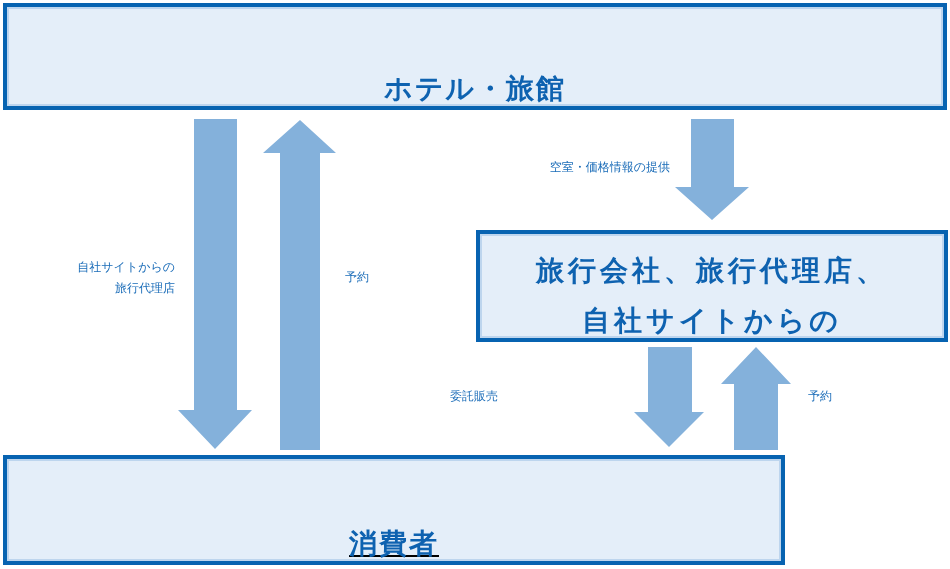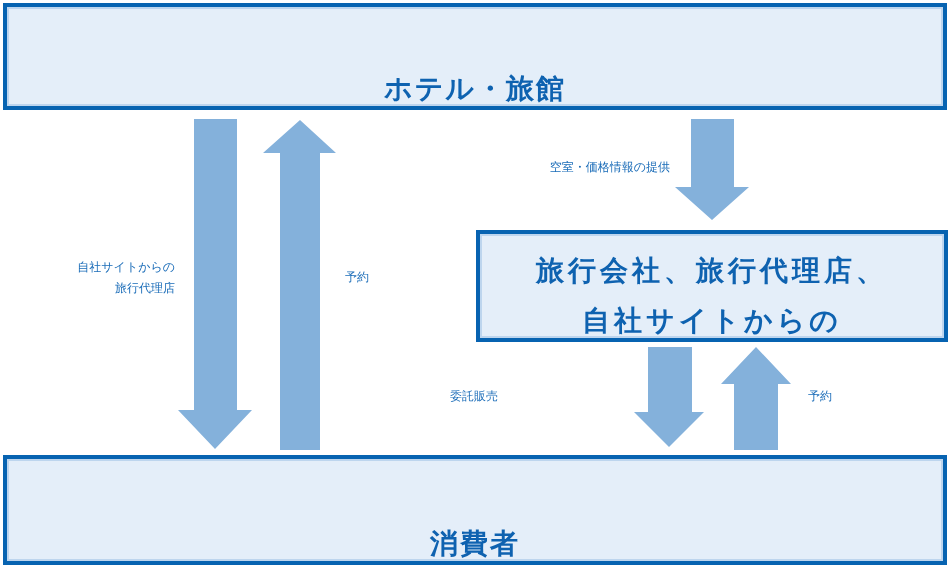--- a/index.html
+++ b/index.html
@@ -25,21 +25,21 @@
     color: var(--title-text, #0e62b0);
     font-weight: bold;
     font-size: 28px;
     line-height: 34px;
     text-align: center;
     letter-spacing: 2px;
   }
   .box-title.wide { letter-spacing: 4px; margin-top: 16px; }
   #box-hotel    { left: 3px;   top: 3px;   width: 944px; height: 107px; }
   #box-agency   { left: 476px; top: 230px; width: 472px; height: 112px; }
-  #box-consumer { left: 3px;   top: 455px; width: 944px; height: 110px; }
+  #box-consumer { left: 3px;   top: 455px; width: 782px; height: 110px; text-decoration: underline; }
 
   .flow-label {
     position: absolute;
     color: var(--label-text, #1a6cb8);
     font-size: 12px;
     line-height: 21px;
   }
   #label-vacancy-info     { left: 420px; top: 157px; width: 250px; text-align: right; }
   #label-direct-sales     { left: 13px;  top: 257px; width: 162px; text-align: right; }
   #label-reservation-left { left: 345px; top: 267px; }

